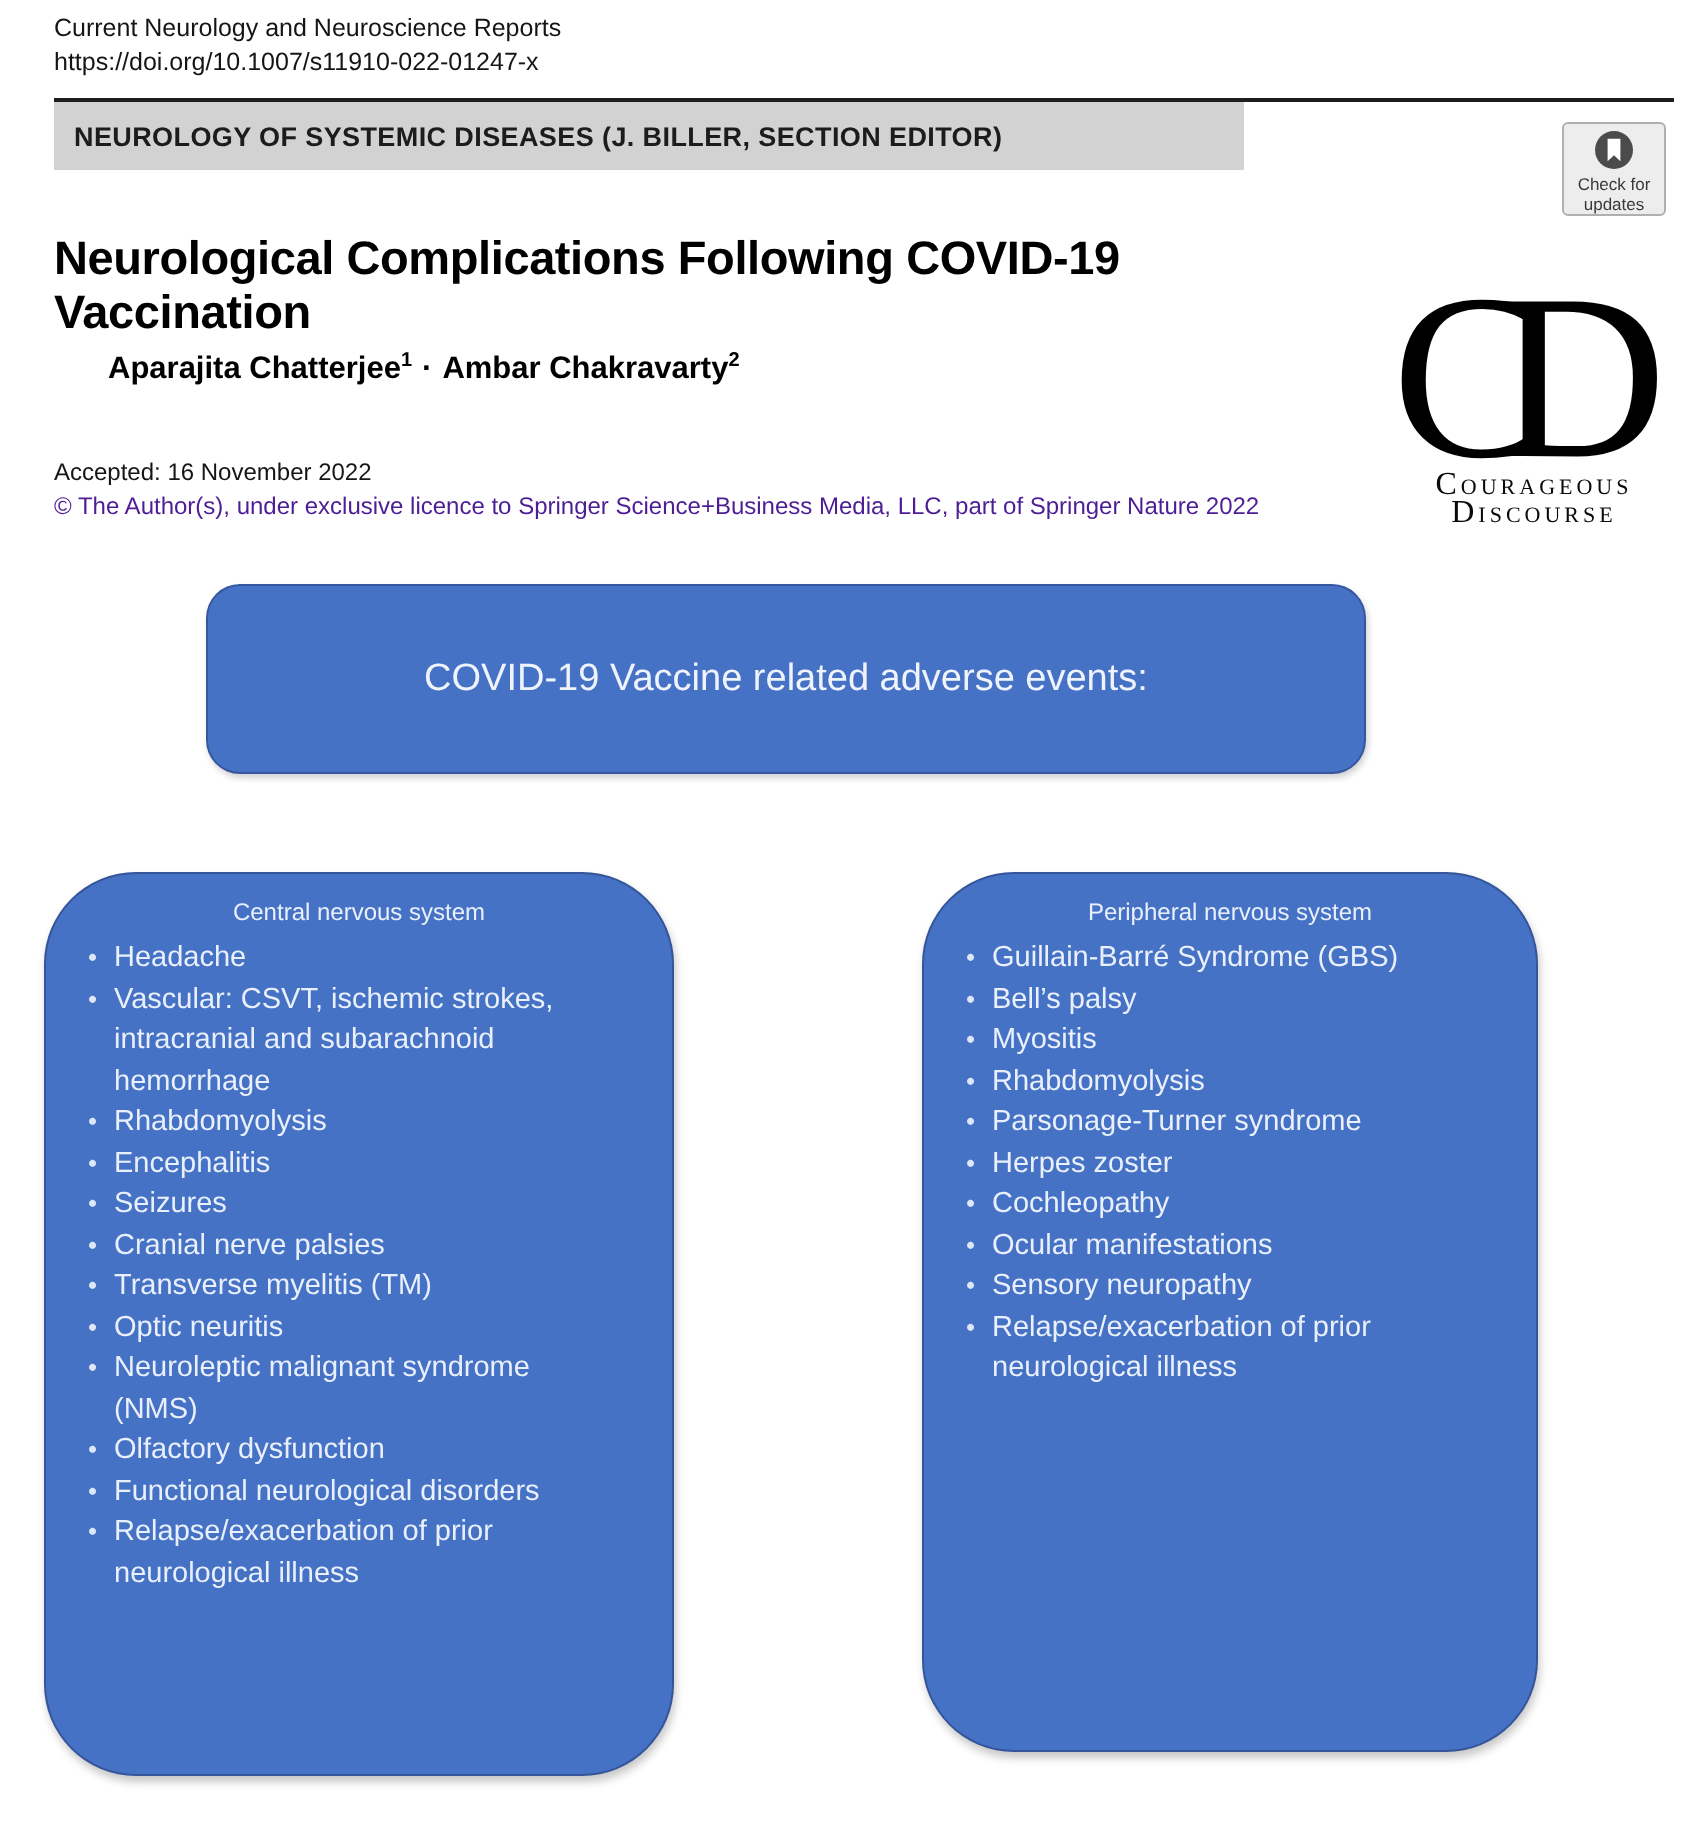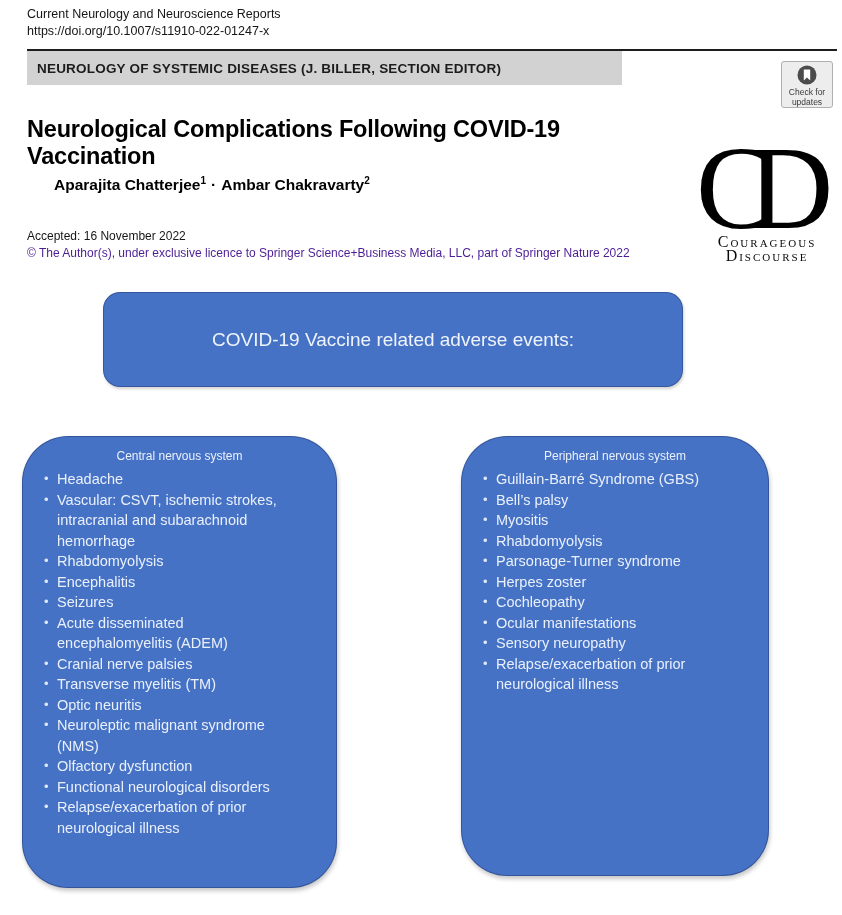--- a/index.html
+++ b/index.html
@@ -102,22 +102,20 @@
   <div class="event-box left-box blue">
     <div class="box-title">Central nervous system</div>
     <div class="event-list">
         <div class="li">Headache</div>
         <div class="li">Vascular: CSVT, ischemic strokes,
 intracranial and subarachnoid
 hemorrhage</div>
         <div class="li">Rhabdomyolysis</div>
         <div class="li">Encephalitis</div>
         <div class="li">Seizures</div>
-        <div class="li">Acute disseminated
-encephalomyelitis (ADEM)</div>
         <div class="li">Cranial nerve palsies</div>
         <div class="li">Transverse myelitis (TM)</div>
         <div class="li">Optic neuritis</div>
         <div class="li">Neuroleptic malignant syndrome
 (NMS)</div>
         <div class="li">Olfactory dysfunction</div>
         <div class="li">Functional neurological disorders</div>
         <div class="li">Relapse/exacerbation of prior
 neurological illness</div>
       </div>

